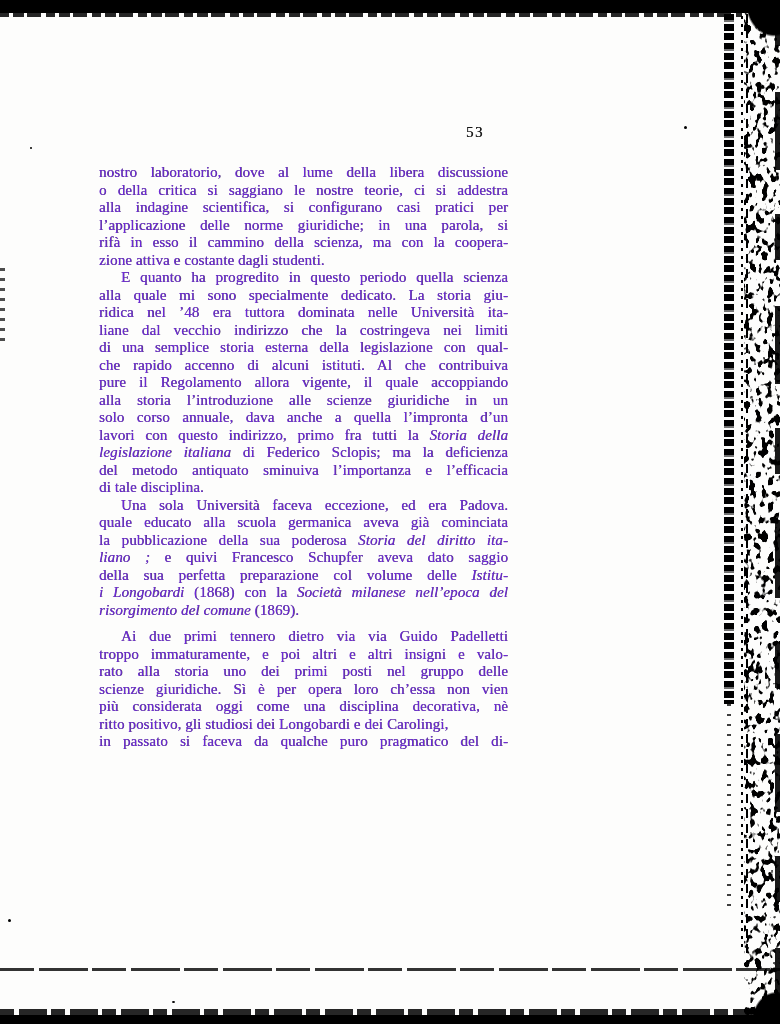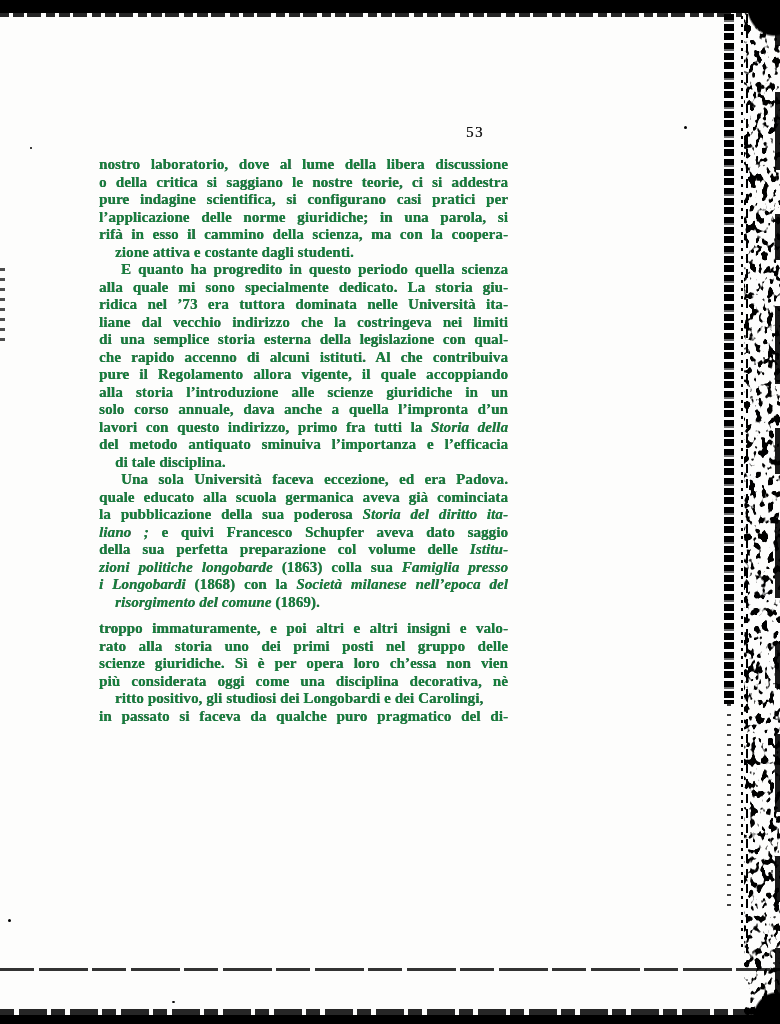--- a/index.html
+++ b/index.html
@@ -9,40 +9,39 @@
     height: 1024px;
     background: #fdfdfc;
     overflow: hidden;
     font-family: "Liberation Serif", "DejaVu Serif", serif;
     color: #1a1a1a;
   }
   
   .text-block {
     position: absolute;
     left: 99px;
-    top: 156px;
+    top: 164px;
     width: 409px;
     font-size: 15px;
-    color: #15803d;
+    color: #6d28d9;
     text-shadow: 0.3px 0 0 rgba(20,20,20,0.75);
     letter-spacing: 0.1px;
-    font-weight: bold;
   }
   .para { margin: 0; }
   .para.gap { margin-top: 9px; }
   .line {
     height: 17.5px;
     line-height: 17.5px;
     text-align: justify;
     text-align-last: justify;
     white-space: normal;
     overflow: visible;
   }
   .line.first { text-indent: 22px; }
-  .line.last { text-align-last: left; margin-left: 16px; }
+  .line.last { text-align-last: left; }
   .it { font-style: italic; }
   .page-number {
     position: absolute;
     left: 466px;
     top: 124px;
     font-size: 15px;
     letter-spacing: 1.5px;
     color: #151515;
     text-shadow: 0.3px 0 0 rgba(20,20,20,0.8);
   }
@@ -151,50 +150,51 @@
   <div class="artifact speck speck-1"></div>
   <div class="artifact speck speck-2"></div>
   <div class="artifact speck speck-3"></div>
   <div class="artifact speck speck-4"></div>
 
   <div class="page-number">53</div>
   <div class="text-block">
       <div class="para">
         <div class="line"><span>nostro laboratorio, dove al lume della libera discussione</span></div>
         <div class="line"><span>o della critica si saggiano le nostre teorie, ci si addestra</span></div>
-        <div class="line"><span>pure indagine scientifica, si configurano casi pratici per</span></div>
+        <div class="line"><span>alla indagine scientifica, si configurano casi pratici per</span></div>
         <div class="line"><span>l’applicazione delle norme giuridiche; in una parola, si</span></div>
         <div class="line"><span>rifà in esso il cammino della scienza, ma con la coopera-</span></div>
         <div class="line last"><span>zione attiva e costante dagli studenti.</span></div>
       </div>
       <div class="para">
         <div class="line first"><span>E quanto ha progredito in questo periodo quella scienza</span></div>
         <div class="line"><span>alla quale mi sono specialmente dedicato. La storia giu-</span></div>
-        <div class="line"><span>ridica nel ’73 era tuttora dominata nelle Università ita-</span></div>
+        <div class="line"><span>ridica nel ’48 era tuttora dominata nelle Università ita-</span></div>
         <div class="line"><span>liane dal vecchio indirizzo che la costringeva nei limiti</span></div>
         <div class="line"><span>di una semplice storia esterna della legislazione con qual-</span></div>
         <div class="line"><span>che rapido accenno di alcuni istituti. Al che contribuiva</span></div>
         <div class="line"><span>pure il Regolamento allora vigente, il quale accoppiando</span></div>
         <div class="line"><span>alla storia l’introduzione alle scienze giuridiche in un</span></div>
         <div class="line"><span>solo corso annuale, dava anche a quella l’impronta d’un</span></div>
         <div class="line"><span>lavori con questo indirizzo, primo fra tutti la </span><span class="it">Storia della</span></div>
+        <div class="line"><span class="it">legislazione italiana</span><span> di Federico Sclopis; ma la deficienza</span></div>
         <div class="line"><span>del metodo antiquato sminuiva l’importanza e l’efficacia</span></div>
         <div class="line last"><span>di tale disciplina.</span></div>
       </div>
       <div class="para">
         <div class="line first"><span>Una sola Università faceva eccezione, ed era Padova.</span></div>
         <div class="line"><span>quale educato alla scuola germanica aveva già cominciata</span></div>
         <div class="line"><span>la pubblicazione della sua poderosa </span><span class="it">Storia del diritto ita-</span></div>
         <div class="line"><span class="it">liano ;</span><span> e quivi Francesco Schupfer aveva dato saggio</span></div>
         <div class="line"><span>della sua perfetta preparazione col volume delle </span><span class="it">Istitu-</span></div>
-        <div class="line"><span class="it">zioni politiche longobarde</span><span> (1863) colla sua </span><span class="it">Famiglia presso</span></div>
         <div class="line"><span class="it">i Longobardi</span><span> (1868) con la </span><span class="it">Società milanese nell’epoca del</span></div>
         <div class="line last"><span class="it">risorgimento del comune</span><span> (1869).</span></div>
       </div>
       <div class="para gap">
+        <div class="line first"><span>Ai due primi tennero dietro via via Guido Padelletti</span></div>
         <div class="line"><span>troppo immaturamente, e poi altri e altri insigni e valo-</span></div>
         <div class="line"><span>rato alla storia uno dei primi posti nel gruppo delle</span></div>
         <div class="line"><span>scienze giuridiche. Sì è per opera loro ch’essa non vien</span></div>
         <div class="line"><span>più considerata oggi come una disciplina decorativa, nè</span></div>
         <div class="line last"><span>ritto positivo, gli studiosi dei Longobardi e dei Carolingi,</span></div>
         <div class="line"><span>in passato si faceva da qualche puro pragmatico del di-</span></div>
       </div>
     </div>
 
 </div>

